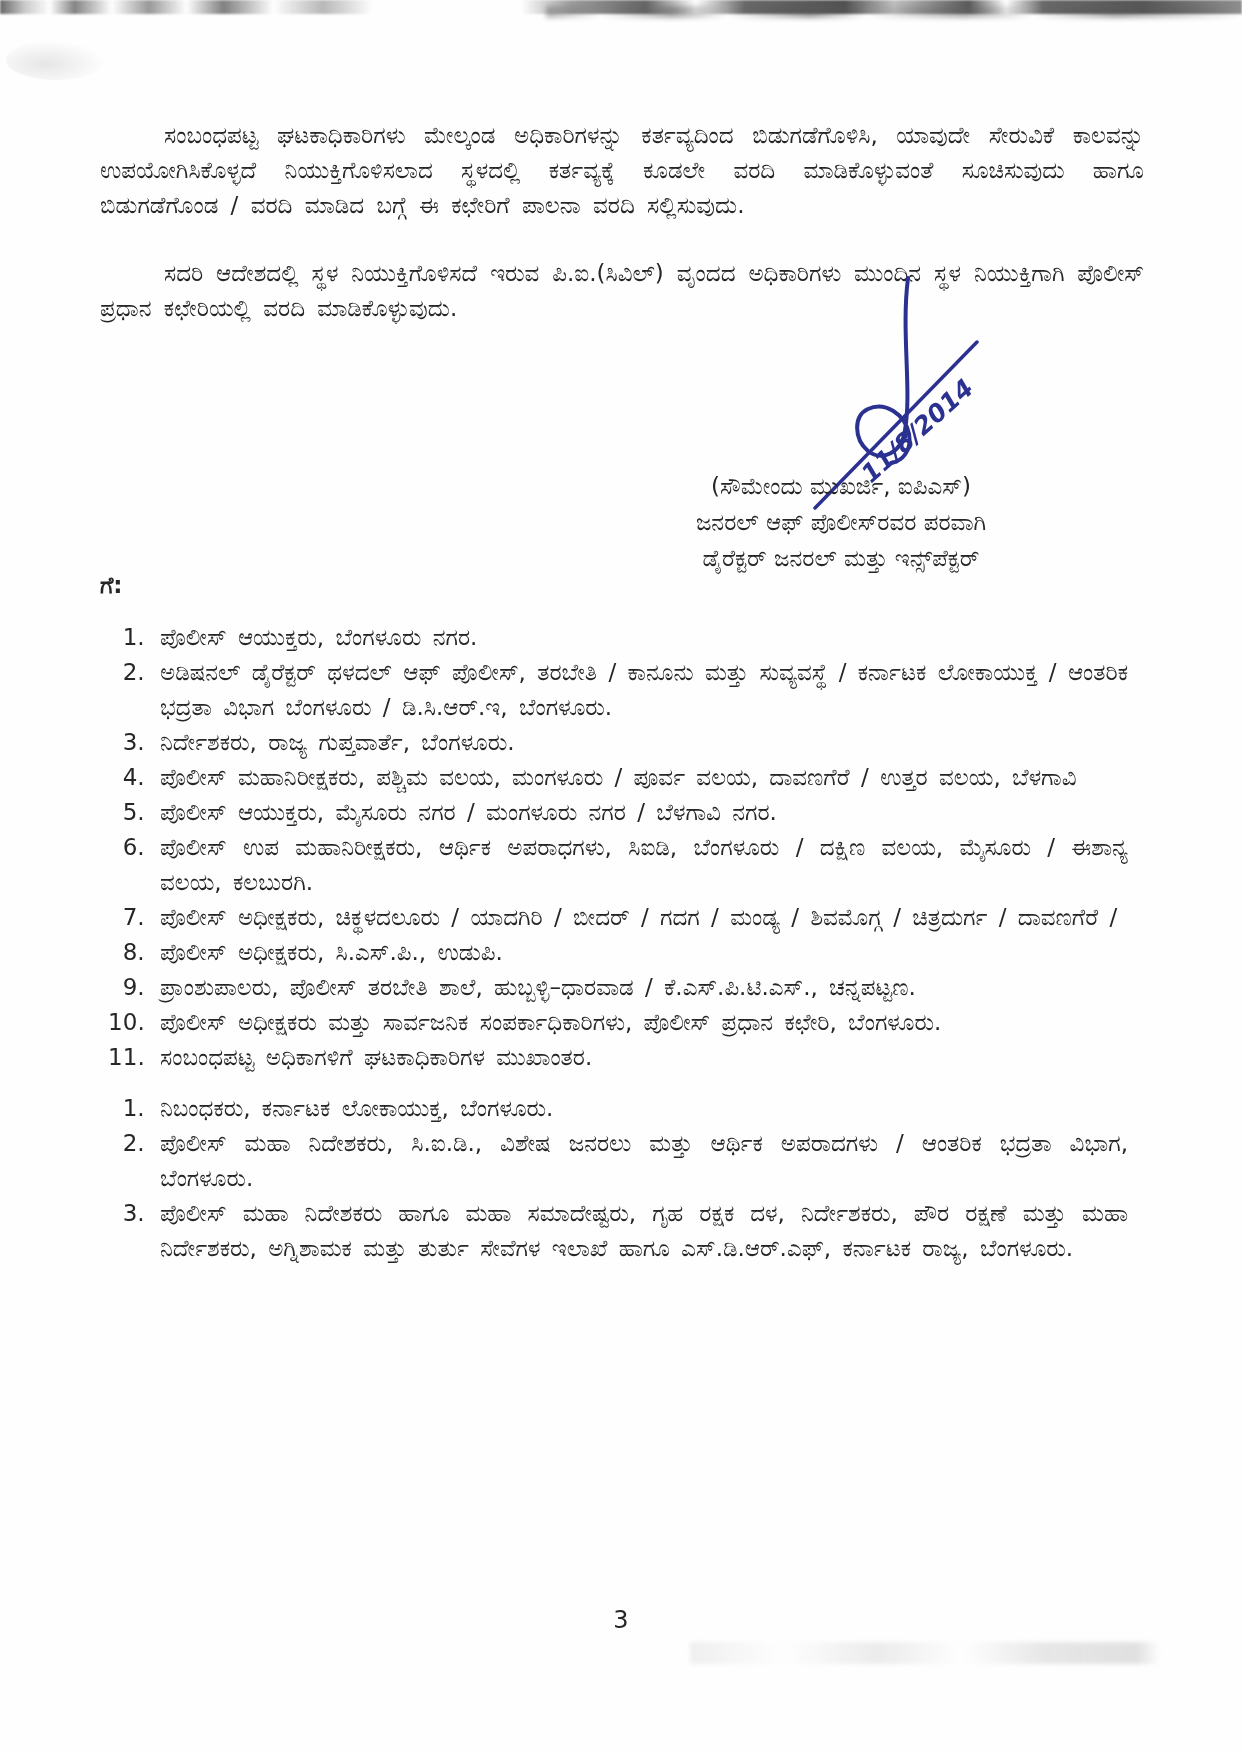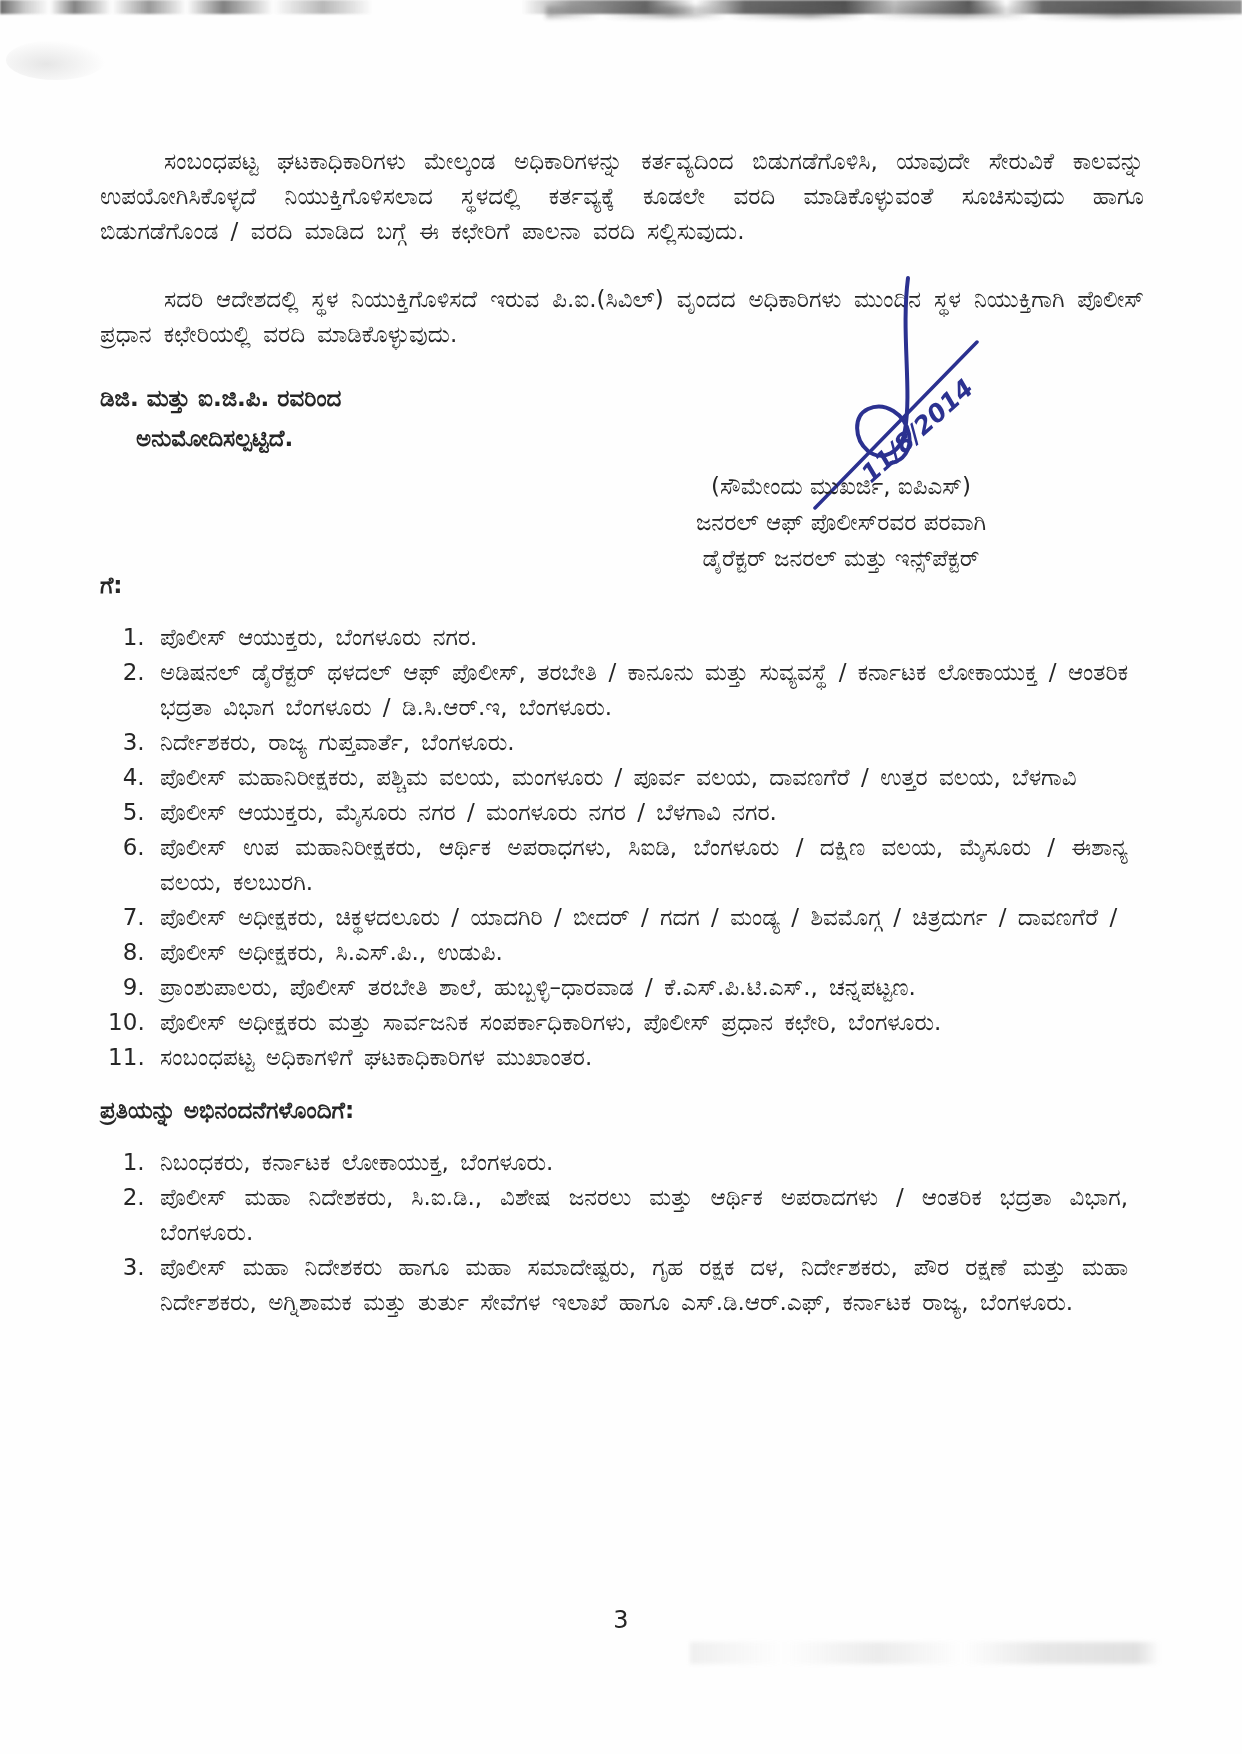--- a/index.html
+++ b/index.html
@@ -52,21 +52,20 @@
       rgba(130,130,130,.18) 75%, rgba(120,120,120,.22) 95%, rgba(255,255,255,0) 100%);
   }
 
   
   .para-block { position:absolute; left:100px; top:118px; width:1044px; }
   .body-para {
     font-size:23px; line-height:35px;
     text-align:justify; text-align-last:left;
     text-indent:64px; word-spacing:5px;
     margin-bottom:33px;
-    margin-top:26px;
   }
   .approval { position:absolute; left:100px; top:378px; font-size:23px; line-height:40px; font-weight:bold; }
   .approval-indent { padding-left:36px; }
 
   
   .signature-svg { position:absolute; left:755px; top:262px; width:300px; height:260px; }
   .signoff {
     position:absolute; left:616px; top:468px; width:450px;
     text-align:center; font-size:23px; line-height:36px;
   }
@@ -88,24 +87,20 @@
 <div class="page">
 
   <div class="scan-band"></div>
   <div class="smudge smudge-topleft"></div>
 
   <div class="para-block">
     <p class="body-para">ಸಂಬಂಧಪಟ್ಟ ಘಟಕಾಧಿಕಾರಿಗಳು ಮೇಲ್ಕಂಡ ಅಧಿಕಾರಿಗಳನ್ನು ಕರ್ತವ್ಯದಿಂದ ಬಿಡುಗಡೆಗೊಳಿಸಿ, ಯಾವುದೇ ಸೇರುವಿಕೆ ಕಾಲವನ್ನು ಉಪಯೋಗಿಸಿಕೊಳ್ಳದೆ ನಿಯುಕ್ತಿಗೊಳಿಸಲಾದ ಸ್ಥಳದಲ್ಲಿ ಕರ್ತವ್ಯಕ್ಕೆ ಕೂಡಲೇ ವರದಿ ಮಾಡಿಕೊಳ್ಳುವಂತೆ ಸೂಚಿಸುವುದು ಹಾಗೂ ಬಿಡುಗಡೆಗೊಂಡ / ವರದಿ ಮಾಡಿದ ಬಗ್ಗೆ ಈ ಕಛೇರಿಗೆ ಪಾಲನಾ ವರದಿ ಸಲ್ಲಿಸುವುದು.</p>
     <p class="body-para">ಸದರಿ ಆದೇಶದಲ್ಲಿ ಸ್ಥಳ ನಿಯುಕ್ತಿಗೊಳಿಸದೆ ಇರುವ ಪಿ.ಐ.(ಸಿವಿಲ್) ವೃಂದದ ಅಧಿಕಾರಿಗಳು ಮುಂದಿನ ಸ್ಥಳ ನಿಯುಕ್ತಿಗಾಗಿ ಪೊಲೀಸ್ ಪ್ರಧಾನ ಕಛೇರಿಯಲ್ಲಿ ವರದಿ ಮಾಡಿಕೊಳ್ಳುವುದು.</p>
   </div>
 
-  <div class="approval">
-    <div>ಡಿಜಿ. ಮತ್ತು ಐ.ಜಿ.ಪಿ. ರವರಿಂದ</div>
-    <div class="approval-indent">ಅನುಮೋದಿಸಲ್ಪಟ್ಟಿದೆ.</div>
-  </div>
 
   <svg class="signature-svg" viewBox="0 0 300 260">
     <path d="M153,16 C146,70 157,128 150,168 C147,191 127,200 113,189 C99,177 98,154 113,147 C130,139 150,152 154,172 C157,188 148,199 136,201" fill="none" stroke-width="4" stroke-linecap="round" stroke="#2b3190"></path>
     <path d="M60,246 L222,80" fill="none" stroke-width="3.5" stroke-linecap="round" stroke="#2b3190"></path>
     <text transform="translate(116,222) rotate(-42)" font-size="25" font-style="italic" font-weight="bold" fill="#2b3190">11/8/2014</text>
   </svg>
 
   <div class="signoff">
     <div>(ಸೌಮೇಂದು ಮುಖರ್ಜಿ, ಐಪಿಎಸ್)</div>
     <div>ಜನರಲ್ ಆಫ್ ಪೊಲೀಸ್‌ರವರ ಪರವಾಗಿ</div>
@@ -120,21 +115,20 @@
         <li>ನಿರ್ದೇಶಕರು, ರಾಜ್ಯ ಗುಪ್ತವಾರ್ತೆ, ಬೆಂಗಳೂರು.</li>
         <li>ಪೊಲೀಸ್ ಮಹಾನಿರೀಕ್ಷಕರು, ಪಶ್ಚಿಮ ವಲಯ, ಮಂಗಳೂರು / ಪೂರ್ವ ವಲಯ, ದಾವಣಗೆರೆ / ಉತ್ತರ ವಲಯ, ಬೆಳಗಾವಿ</li>
         <li>ಪೊಲೀಸ್ ಆಯುಕ್ತರು, ಮೈಸೂರು ನಗರ / ಮಂಗಳೂರು ನಗರ / ಬೆಳಗಾವಿ ನಗರ.</li>
         <li>ಪೊಲೀಸ್ ಉಪ ಮಹಾನಿರೀಕ್ಷಕರು, ಆರ್ಥಿಕ ಅಪರಾಧಗಳು, ಸಿಐಡಿ, ಬೆಂಗಳೂರು / ದಕ್ಷಿಣ ವಲಯ, ಮೈಸೂರು / ಈಶಾನ್ಯ ವಲಯ, ಕಲಬುರಗಿ.</li>
         <li>ಪೊಲೀಸ್ ಅಧೀಕ್ಷಕರು, ಚಿಕ್ಥಳದಲೂರು / ಯಾದಗಿರಿ / ಬೀದರ್ / ಗದಗ / ಮಂಡ್ಯ / ಶಿವಮೊಗ್ಗ / ಚಿತ್ರದುರ್ಗ / ದಾವಣಗೆರೆ /</li>
         <li>ಪೊಲೀಸ್ ಅಧೀಕ್ಷಕರು, ಸಿ.ಎಸ್.ಪಿ., ಉಡುಪಿ.</li>
         <li>ಪ್ರಾಂಶುಪಾಲರು, ಪೊಲೀಸ್ ತರಬೇತಿ ಶಾಲೆ, ಹುಬ್ಬಳ್ಳಿ–ಧಾರವಾಡ / ಕೆ.ಎಸ್.ಪಿ.ಟಿ.ಎಸ್., ಚನ್ನಪಟ್ಟಣ.</li>
         <li>ಪೊಲೀಸ್ ಅಧೀಕ್ಷಕರು ಮತ್ತು ಸಾರ್ವಜನಿಕ ಸಂಪರ್ಕಾಧಿಕಾರಿಗಳು, ಪೊಲೀಸ್ ಪ್ರಧಾನ ಕಛೇರಿ, ಬೆಂಗಳೂರು.</li>
         <li>ಸಂಬಂಧಪಟ್ಟ ಅಧಿಕಾಗಳಿಗೆ ಘಟಕಾಧಿಕಾರಿಗಳ ಮುಖಾಂತರ.</li>
       </ol>
-    <div class="list-heading">ಪ್ರತಿಯನ್ನು ಅಭಿನಂದನೆಗಳೊಂದಿಗೆ:</div>
     <ol class="doc-list">
         <li>ನಿಬಂಧಕರು, ಕರ್ನಾಟಕ ಲೋಕಾಯುಕ್ತ, ಬೆಂಗಳೂರು.</li>
         <li>ಪೊಲೀಸ್ ಮಹಾ ನಿದೇಶಕರು, ಸಿ.ಐ.ಡಿ., ವಿಶೇಷ ಜನರಲು ಮತ್ತು ಆರ್ಥಿಕ ಅಪರಾದಗಳು / ಆಂತರಿಕ ಭದ್ರತಾ ವಿಭಾಗ, ಬೆಂಗಳೂರು.</li>
         <li>ಪೊಲೀಸ್ ಮಹಾ ನಿದೇಶಕರು ಹಾಗೂ ಮಹಾ ಸಮಾದೇಷ್ಟರು, ಗೃಹ ರಕ್ಷಕ ದಳ, ನಿರ್ದೇಶಕರು, ಪೌರ ರಕ್ಷಣೆ ಮತ್ತು ಮಹಾ ನಿರ್ದೇಶಕರು, ಅಗ್ನಿಶಾಮಕ ಮತ್ತು ತುರ್ತು ಸೇವೆಗಳ ಇಲಾಖೆ ಹಾಗೂ ಎಸ್.ಡಿ.ಆರ್.ಎಫ್, ಕರ್ನಾಟಕ ರಾಜ್ಯ, ಬೆಂಗಳೂರು.</li>
       </ol>
   </div>
 
   <div class="page-number">3</div>
   <div class="smudge smudge-bottom"></div>
 

